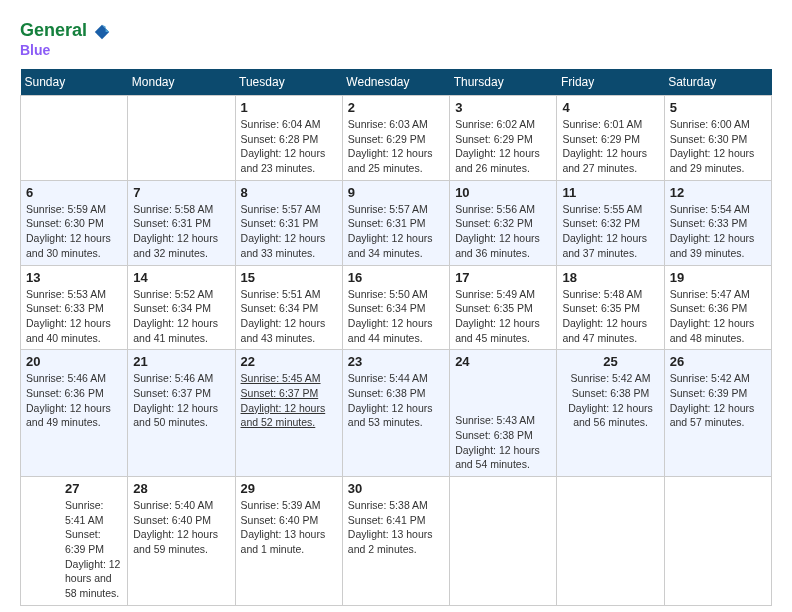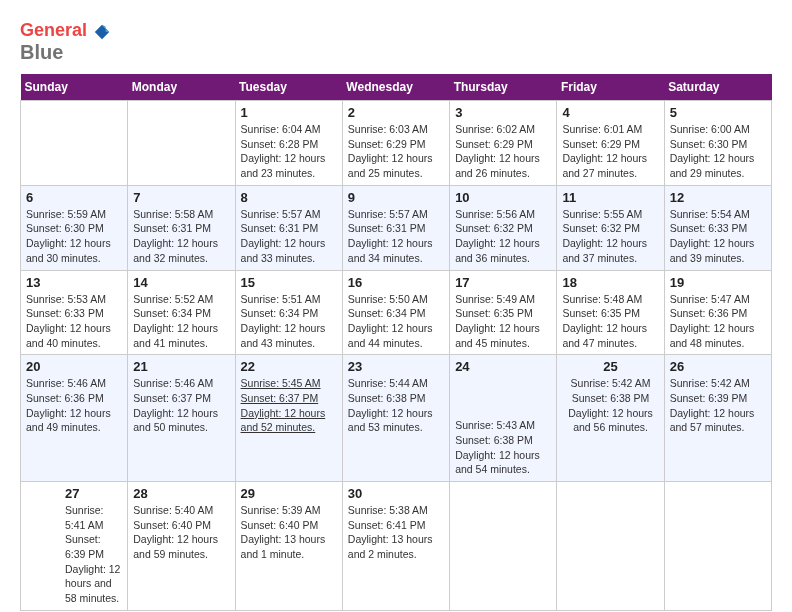--- a/index.html
+++ b/index.html
@@ -31,26 +31,26 @@
     .location-title {
       font-size: 16px;
       color: #555;
     }
     .calendar {
       width: 100%;
       border-collapse: collapse;
       font-size: 11px;
     }
     .calendar th {
-      background-color: #701a75;
+      background-color: #0c4a6e;
       color: #fff;
       padding: 6px 4px;
       text-align: left;
       font-size: 12px;
-      font-weight: bold;
+      font-weight: normal;
     }
     .calendar td {
       border: 1px solid #ccc;
       vertical-align: top;
       padding: 4px 5px;
       width: calc(100% / 7);
       min-height: 80px;
       background: #fff;
     }
     .calendar tr:nth-child(even) td {
@@ -74,27 +74,27 @@
     .empty-cell {
       background: #fff !important;
     }
   </style>
 </head>
 <body>
 
 <div class="header">
   <div class="logo">
     <div>
-      <span style="font-size:18px; font-weight:bold; color:#ef4444;">General</span>
+      <span style="font-size:18px; font-weight:bold; color:#15803d;">General</span>
       <svg width="18" height="18" viewBox="0 0 20 20" style="vertical-align:middle; margin: 0 1px;">
         <polygon points="10,2 18,10 10,18 2,10" fill="#1a5fa8"></polygon>
         <polygon points="10,2 18,10 14,10 14,4" fill="#4a9fd4"></polygon>
       </svg>
       <br>
-      <span style="font-size:20px; font-weight:bold; color:#737373;">Blue</span>
+      <span style="font-size:14px; font-weight:bold; color:#8b5cf6;">Blue</span>
     </div>
   </div>
   <div class="title-block">
     <div class="month-title"></div>
     <div class="location-title"></div>
   </div>
 </div>
 
 <table class="calendar">
   <thead>

